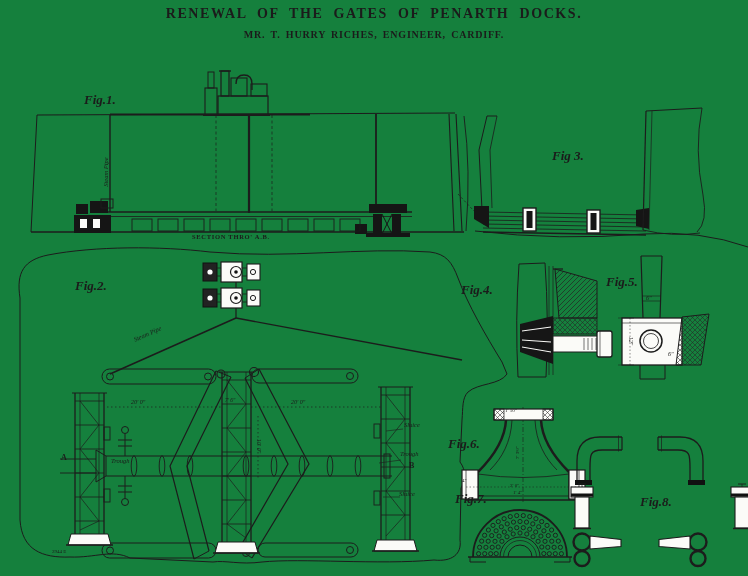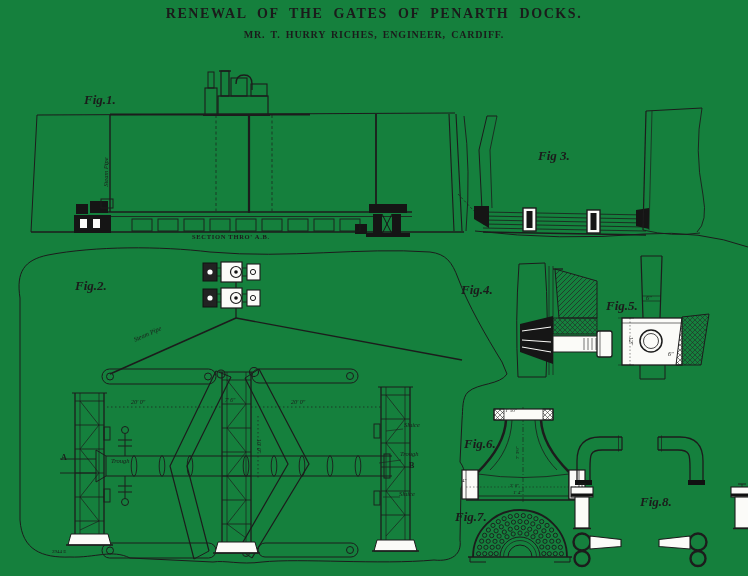--- a/index.html
+++ b/index.html
@@ -418,25 +418,25 @@
         <rect x="575" y="497" width="14" height="31" stroke="#1c1c1c" stroke-width="1.1" fill="#fbfbf8"></rect>
         <line x1="573" y1="528.5" x2="591" y2="528.5" stroke="#1c1c1c" stroke-width="1.4"></line>
       </g>
     </svg>
 
   <div class="t center title" style="top:7px">RENEWAL OF THE GATES OF PENARTH DOCKS.</div>
   <div class="t center sub" style="top:30px">MR. T. HURRY RICHES, ENGINEER, CARDIFF.</div>
 
   <div class="t flab" style="left:84px;top:93px">Fig.1.</div>
   <div class="t flab" style="left:75px;top:279px">Fig.2.</div>
-  <div class="t flab" style="left:538px;top:149px">Fig 3.</div>
+  <div class="t flab" style="left:552px;top:149px">Fig 3.</div>
   <div class="t flab" style="left:461px;top:283px">Fig.4.</div>
-  <div class="t flab" style="left:606px;top:299px">Fig.5.</div>
-  <div class="t flab" style="left:464px;top:437px">Fig.6.</div>
-  <div class="t flab" style="left:455px;top:510px">Fig.7.</div>
+  <div class="t flab" style="left:606px;top:275px">Fig.5.</div>
+  <div class="t flab" style="left:448px;top:437px">Fig.6.</div>
+  <div class="t flab" style="left:455px;top:492px">Fig.7.</div>
   <div class="t flab" style="left:640px;top:495px">Fig.8.</div>
 
   <div class="t cap" style="left:192px;top:234px">SECTION THRO' A.B.</div>
 
   <div class="t sm rotl" style="left:78px;top:167px">Steam Pipe</div>
   <div class="t sm" style="left:133px;top:331px;transform:rotate(-24deg)">Steam Pipe</div>
 
   <div class="t smb" style="left:61px;top:454px">A</div>
   <div class="t smb" style="left:409px;top:462px">B</div>
   <div class="t sm" style="left:111px;top:458px">Trough</div>

